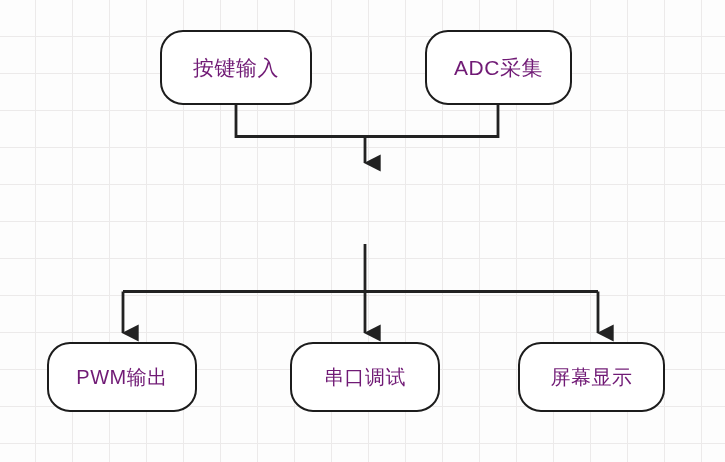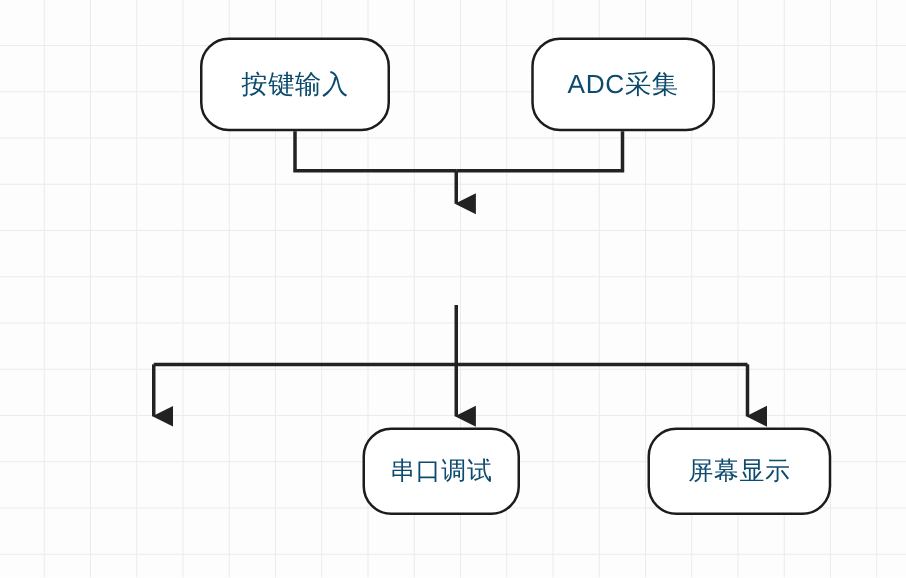--- a/index.html
+++ b/index.html
@@ -34,36 +34,36 @@
   }
   .node {
     position: absolute;
     box-sizing: border-box;
     background: #ffffff;
     border: 2.6px solid #1c1c1c;
     border-radius: 23px;
     display: flex;
     align-items: center;
     justify-content: center;
-    color: #0c4a6e;
+    color: #701a75;
     letter-spacing: 0.5px;
     white-space: nowrap;
   }
   .node-label {
     display: block;
     line-height: 1;
   }
   
   #node-key-input   { left: 160px; top: 30px;  width: 152px; height: 75px; font-size: 21px; }
   #node-adc         { left: 425px; top: 30px;  width: 147px; height: 75px; font-size: 21px; }
   
   #node-mcu         { left: 291px; top: 172px; width: 149px; height: 72px; font-size: 21px; }
   
   #node-pwm         { left: 47px;  top: 342px; width: 150px; height: 70px; font-size: 20px; }
-  #node-uart        { left: 290px; top: 342px; width: 126px; height: 70px; font-size: 20px; text-align: right; }
+  #node-uart        { left: 290px; top: 342px; width: 150px; height: 70px; font-size: 20px; text-align: right; }
   #node-screen      { left: 518px; top: 342px; width: 147px; height: 70px; font-size: 20px; align-items: center; }
 </style>
 </head>
 <body>
 
 <div id="canvas">
 
   <svg id="edges" viewBox="0 0 725 462" xmlns="http://www.w3.org/2000/svg">
     <defs>
       <marker id="arrowhead" markerWidth="7" markerHeight="7" refX="3.1" refY="5.6" orient="auto" markerUnits="strokeWidth">
@@ -93,20 +93,23 @@
 
   <div class="node" id="node-key-input">
     <span class="node-label">按键输入</span>
   </div>
 
   <div class="node" id="node-adc">
     <span class="node-label">ADC采集</span>
   </div>
 
 
+  <div class="node" id="node-pwm">
+    <span class="node-label">PWM输出</span>
+  </div>
 
   <div class="node" id="node-uart">
     <span class="node-label">串口调试</span>
   </div>
 
   <div class="node" id="node-screen">
     <span class="node-label">屏幕显示</span>
   </div>
 
 </div>

